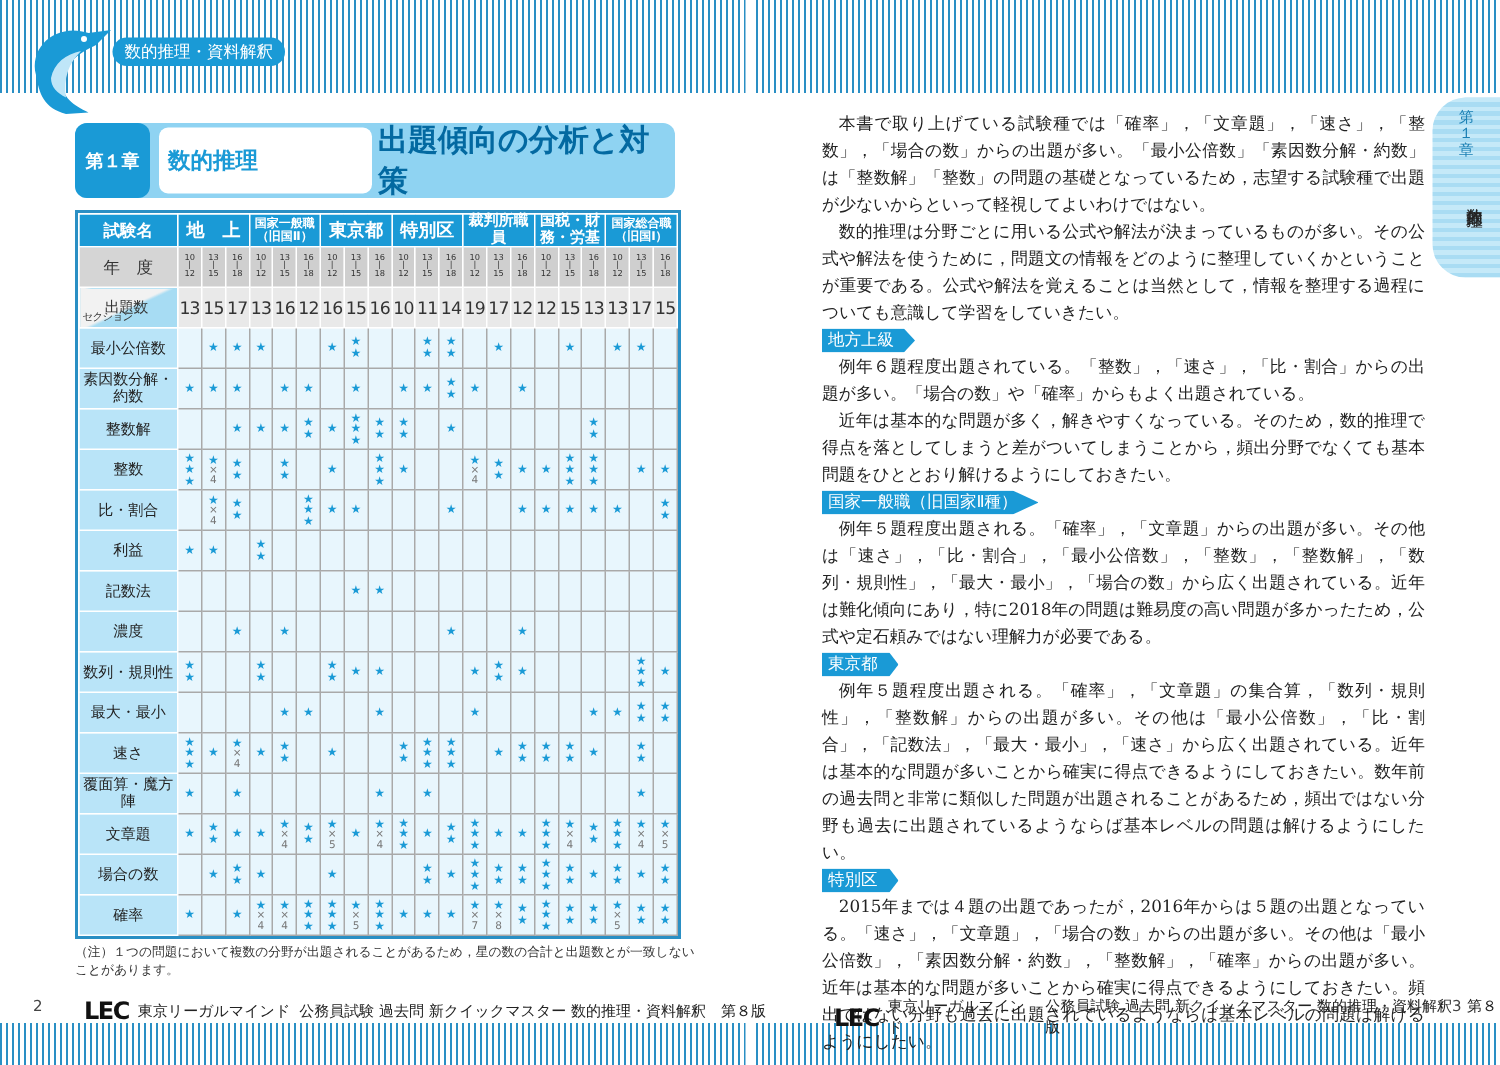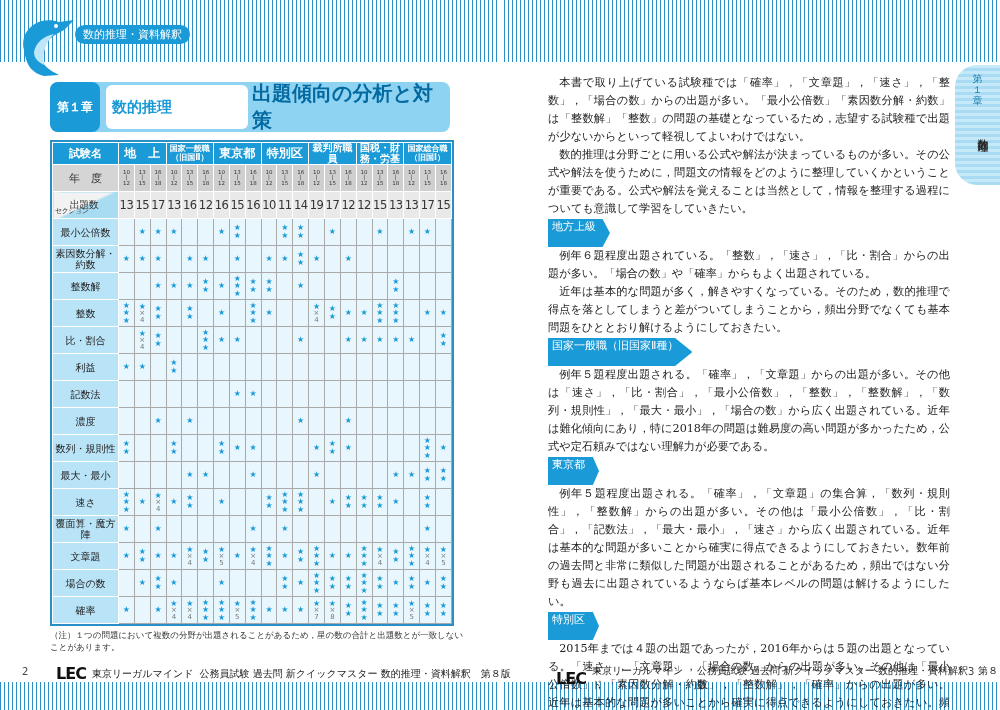--- a/index.html
+++ b/index.html
@@ -32,21 +32,21 @@
 .note{position:absolute;left:50px;top:630px;width:420px;font-size:8.5px;color:#333;font-family:"DejaVu Sans",sans-serif;line-height:1.4}
 .footer-l,.footer-r{position:absolute;top:664px;font-family:"DejaVu Sans",sans-serif;font-size:10px;color:#222;display:flex;align-items:center;gap:6px}
 .footer-l{left:56px}
 .footer-r{left:556px}
 .lec{font-weight:bold;font-size:16px;letter-spacing:-1px;color:#111}
 .pageno{position:absolute;top:666px;font-size:10px;font-family:"DejaVu Sans",sans-serif;color:#444}
 .side-tab{position:absolute;left:955px;top:65px;width:45px;height:120px;background:repeating-linear-gradient(0deg,#a9dcf3 0 3px,#c5e9f8 3px 6px);border-radius:22px 0 0 22px;font-family:"DejaVu Sans",sans-serif;color:#1a7fb3;font-size:10px;text-align:center;padding-top:8px;line-height:1.1}
 .side-title{position:absolute;left:975px;top:130px;width:14px;font-size:11px;font-family:"DejaVu Sans",sans-serif;color:#222;writing-mode:vertical-rl;letter-spacing:1px}
 .body-text{position:absolute;left:548px;top:74px;width:402px;font-size:11.2px;line-height:18px;text-align:justify;color:#222}
 .body-text p{text-indent:1em}
-.tag{display:inline-block;background:#1a9ad6;color:#fff;font-family:"DejaVu Sans",sans-serif;font-size:11px;padding:0 14px 12px 4px;line-height:16px;clip-path:polygon(0 0,88% 0,100% 50%,88% 100%,0 100%);margin-top:1px}
+.tag{display:inline-block;background:#1a9ad6;color:#fff;font-family:"DejaVu Sans",sans-serif;font-size:11px;padding:0 14px 0 4px;line-height:16px;clip-path:polygon(0 0,88% 0,100% 50%,88% 100%,0 100%);margin-top:1px}
 </style>
 </head>
 <body>
 
 <div class="stripes top"></div>
 <div class="stripes bottom"></div>
 <div class="gutter"></div>
 
 <svg class="dolphin" viewBox="0 0 70 70">
   <path d="M10 40 C5 20 25 5 45 12 L60 10 L50 20 C40 25 30 30 28 45 C27 55 35 60 45 65 L30 66 C15 62 12 52 10 40Z" fill="#1a9ad6"></path>

